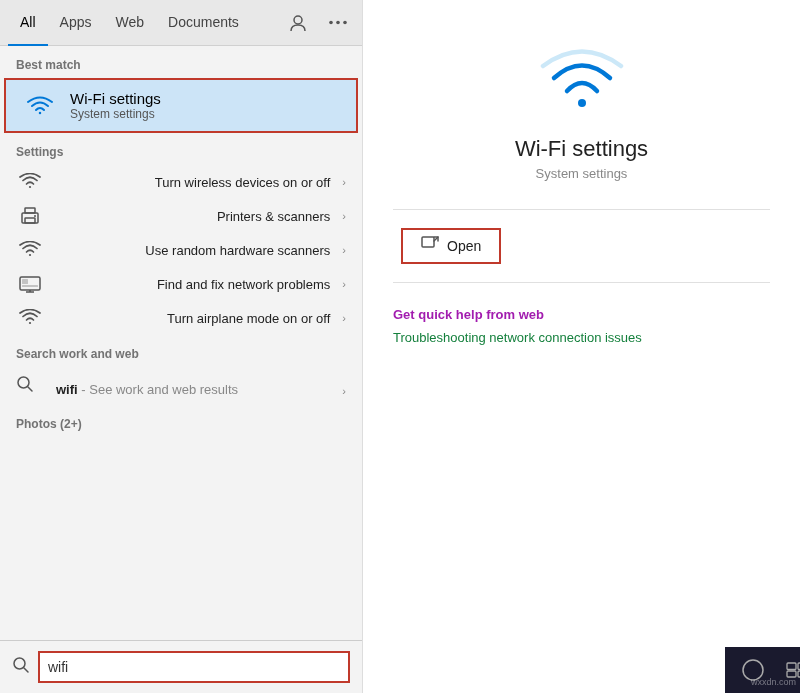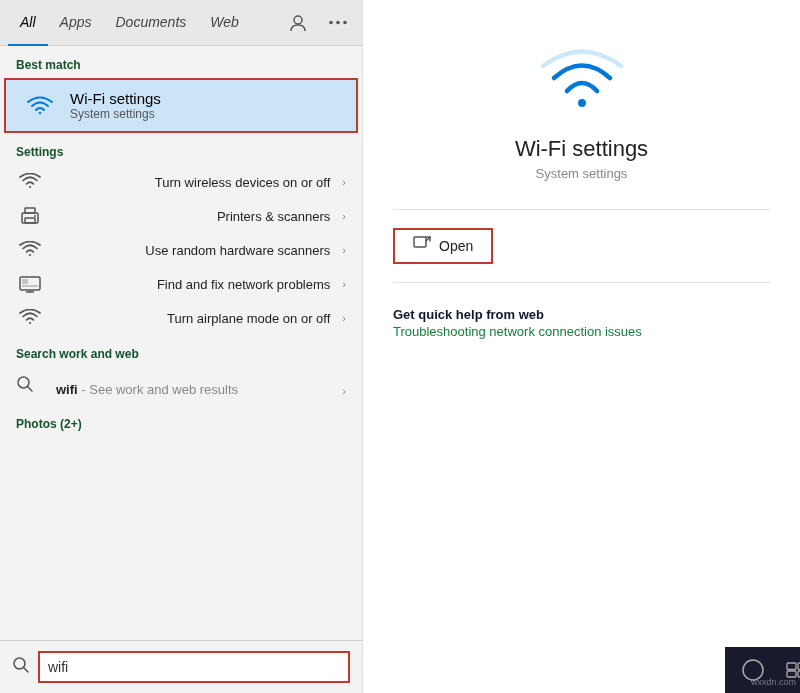--- a/index.html
+++ b/index.html
@@ -26,21 +26,20 @@
 
     
     .tab-bar {
       display: flex;
       align-items: center;
       background: #e8e8e8;
       border-bottom: 1px solid #d0d0d0;
       padding: 0 8px;
       height: 46px;
       flex-shrink: 0;
-      font-style: italic;
     }
 
     .tab-item {
       padding: 12px 12px;
       font-size: 14px;
       color: #444;
       cursor: pointer;
       border-bottom: 2px solid transparent;
       height: 46px;
       display: flex;
@@ -82,21 +81,21 @@
     
     .results-area {
       flex: 1;
       overflow-y: auto;
       padding: 0;
     }
 
     .section-label {
       font-size: 12px;
       font-weight: 600;
-      color: #14532d;
+      color: #737373;
       padding: 12px 16px 6px 16px;
       text-transform: none;
     }
 
     
     .best-match-item {
       display: flex;
       align-items: center;
       padding: 10px 16px;
       background: #cce4f7;
@@ -262,21 +261,21 @@
 
     .divider-line {
       width: 100%;
       height: 1px;
       background: #e0e0e0;
       margin: 8px 0;
     }
 
     .open-btn-container {
       display: flex;
-      margin: 10px 0;
+      margin: 10px 8px;
     }
 
     .open-btn {
       display: flex;
       align-items: center;
       gap: 8px;
       border: 2px solid #c0392b;
       padding: 6px 18px;
       cursor: pointer;
       font-size: 14px;
@@ -285,23 +284,23 @@
     }
 
     .open-btn-icon {
       font-size: 16px;
       color: #555;
     }
 
     .quick-help-label {
       font-size: 13px;
       font-weight: 600;
-      color: #0f172a;
+      color: #a21caf;
       margin-top: 16px;
-      margin-bottom: 2px;
+      margin-bottom: 8px;
     }
 
     .quick-help-link {
       font-size: 13px;
       color: #15803d;
       cursor: pointer;
       text-decoration: none;
     }
 
     
@@ -350,22 +349,22 @@
     }
   </style>
 </head>
 <body>
 
 <div class="search-panel">
 
   <div class="tab-bar">
     <div class="tab-item active">All</div>
     <div class="tab-item">Apps</div>
+    <div class="tab-item">Web</div>
     <div class="tab-item">Documents</div>
-    <div class="tab-item">Web</div>
     <div class="tab-spacer"></div>
     <div class="tab-icons">
       <div class="tab-icon-btn">
         <svg width="18" height="18" viewBox="0 0 18 18" fill="none">
           <circle cx="9" cy="6" r="4" stroke="#555" stroke-width="1.5" fill="none"></circle>
           <path d="M2 17c0-4 3-6 7-6s7 2 7 6" stroke="#555" stroke-width="1.5" fill="none"></path>
         </svg>
       </div>
       <div class="tab-icon-btn">
         <svg width="18" height="5" viewBox="0 0 18 5" fill="none">

